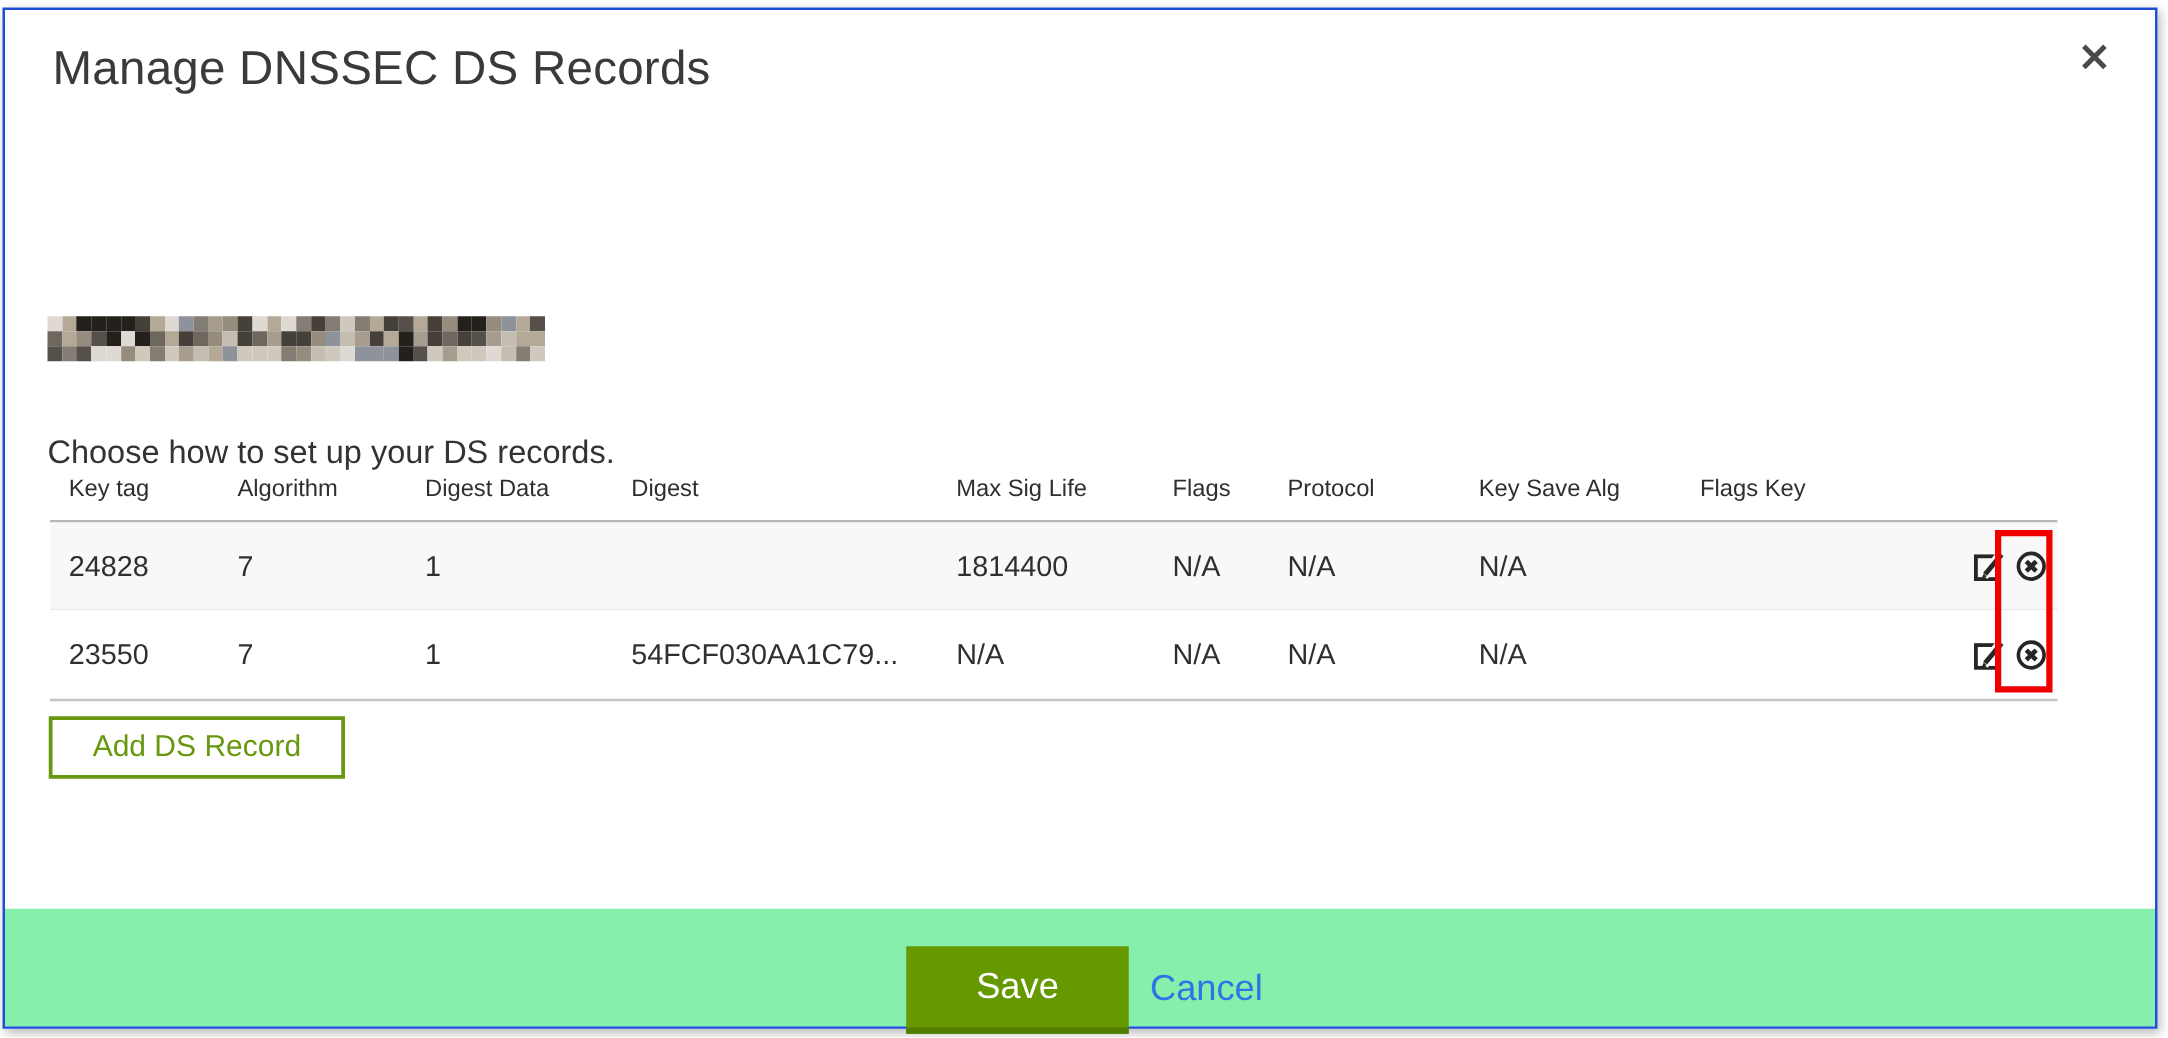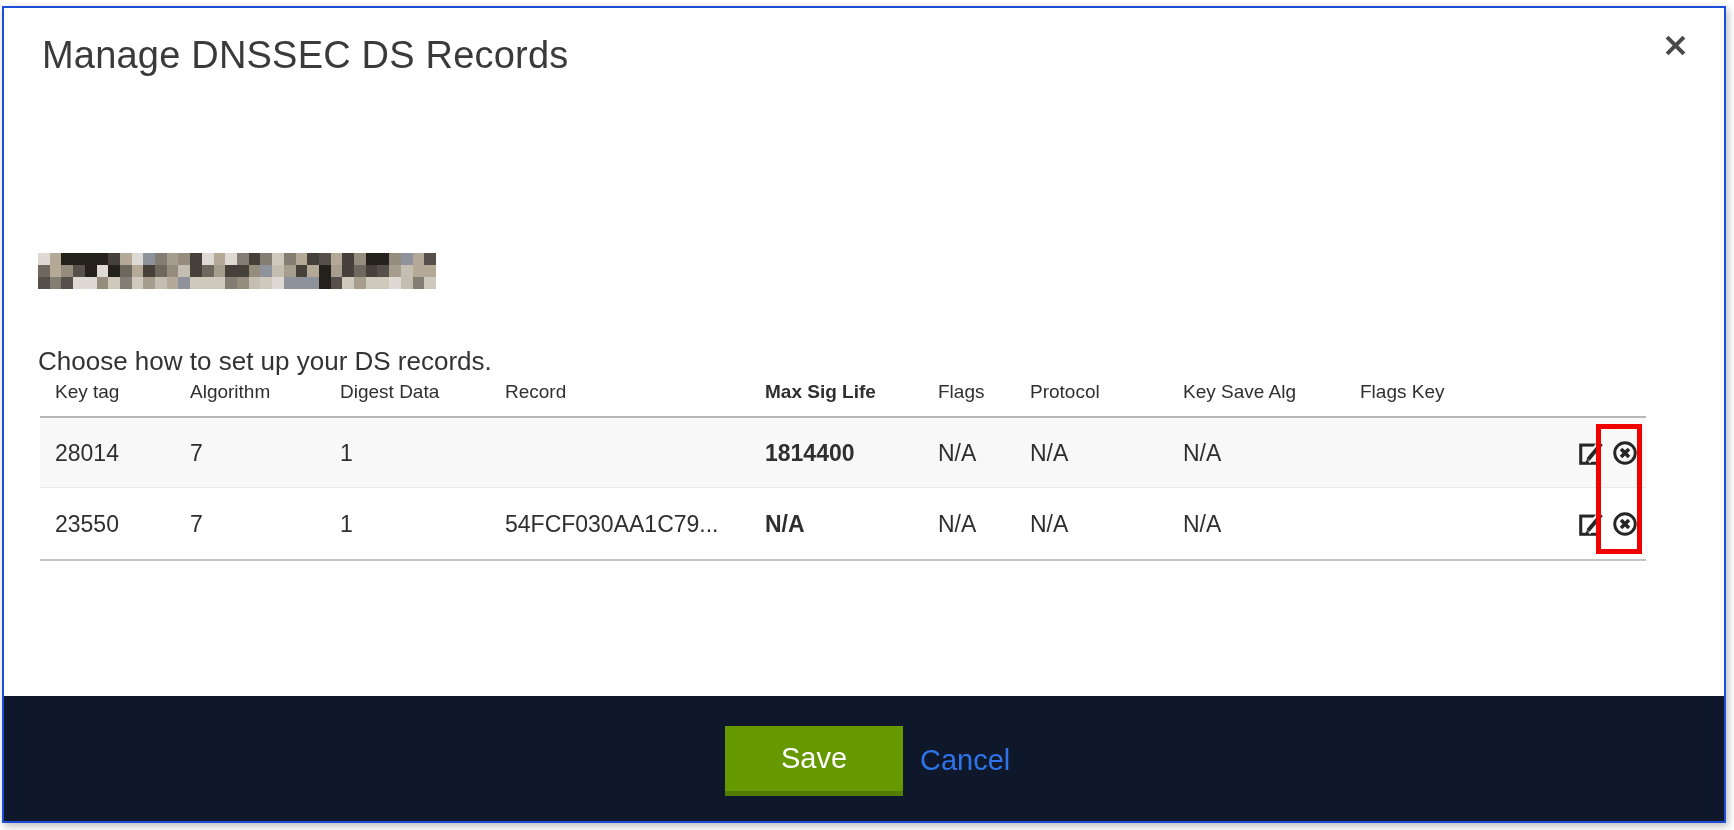--- a/index.html
+++ b/index.html
@@ -31,41 +31,41 @@
   .trow.r2 { height:74px; border-top:1px solid #e9e9e9; }
   .trow.r1 { background:#f8f8f8; }
   .ds-table .t-bottom { border-bottom:2px solid #c4c4c4; }
   .trow span.cell { position:absolute; top:50%; transform:translateY(-50%);
                     font-size:23px; color:#2f2f2f; }
 
   .c-keytag   { left:15px; }
   .c-alg      { left:150px; }
   .c-dtype    { left:300px; }
   .c-digest   { left:465px; }
-  .c-maxsig   { left:725px;font-weight:bold; }
+  .c-maxsig   { left:725px; }
   .c-flags    { left:898px; }
   .c-proto    { left:990px; }
   .c-kda      { left:1143px; }
   .c-pubkey   { left:1320px; }
 
   .row-actions { position:absolute; right:6px; top:50%; transform:translateY(-50%);
                  display:flex; align-items:center; gap:4px; }
   .icon-btn { width:30px; height:30px; cursor:pointer; display:flex;
               align-items:center; justify-content:center; }
 
   .annotation-box { position:absolute; left:1596px; top:424px; width:46px;
                     height:130px; border:5px solid #f10000; pointer-events:none; }
 
   .add-btn { position:absolute; left:35px; top:565px; width:237px; height:50px;
              background:#fff; border:3px solid #67980f; color:#67980f;
              font-size:24px; font-family:"Liberation Sans",sans-serif;
              cursor:pointer; display:flex; align-items:center; justify-content:center; }
 
-  .footer { position:absolute; left:0; bottom:0; width:100%; height:125px;
-            background:#0f172a; }
+  .footer { position:absolute; left:0; bottom:0; width:100%; height:94px;
+            background:#86efac; }
   .save-btn { position:absolute; left:721px; top:30px; width:178px; height:70px;
               background:#669900; border:none; border-bottom:5px solid #527c00;
               color:#fff; font-size:29px; font-family:"Liberation Sans",sans-serif;
               cursor:pointer; }
   .cancel-link { position:absolute; left:916px; top:48px; font-size:29px;
                  color:#2e74e8; cursor:pointer; text-decoration:none; }
 </style>
 </head>
 <body>
 
@@ -185,30 +185,30 @@
         <div style="background: rgb(207, 201, 189);"></div>
       </div>
 
     <div class="subtitle">Choose how to set up your DS records.</div>
 
     <div class="ds-table">
       <div class="thead">
         <span class="c-keytag">Key tag</span>
         <span class="c-alg">Algorithm</span>
         <span class="c-dtype">Digest Data</span>
-        <span class="c-digest">Record</span>
+        <span class="c-digest">Digest</span>
         <span class="c-maxsig">Max Sig Life</span>
         <span class="c-flags">Flags</span>
         <span class="c-proto">Protocol</span>
         <span class="c-kda">Key Save Alg</span>
         <span class="c-pubkey">Flags Key</span>
       </div>
 
       <div class="trow r1">
-        <span class="cell c-keytag">28014</span>
+        <span class="cell c-keytag">24828</span>
         <span class="cell c-alg">7</span>
         <span class="cell c-dtype">1</span>
         <span class="cell c-maxsig">1814400</span>
         <span class="cell c-flags">N/A</span>
         <span class="cell c-proto">N/A</span>
         <span class="cell c-kda">N/A</span>
         <span class="cell c-pubkey"></span>
         <div class="row-actions">
           <div class="icon-btn" title="Edit">
             <svg width="28" height="28" viewBox="0 0 24 24">
@@ -249,20 +249,21 @@
           <div class="icon-btn" title="Delete">
             <svg width="28" height="28" viewBox="0 0 24 24">
               <circle cx="12" cy="12" r="8.8" fill="none" stroke="#262626" stroke-width="2.5"></circle>
               <path d="M8.6 8.6 L15.4 15.4 M15.4 8.6 L8.6 15.4" stroke="#262626" stroke-width="3.1" fill="none"></path>
             </svg>
           </div>
         </div>
       </div>
     </div>
 
+    <button class="add-btn">Add DS Record</button>
 
     <div class="footer">
       <button class="save-btn">Save</button>
       <a class="cancel-link">Cancel</a>
     </div>
 
   </div>
 
   <div class="annotation-box"></div>
 </div>

